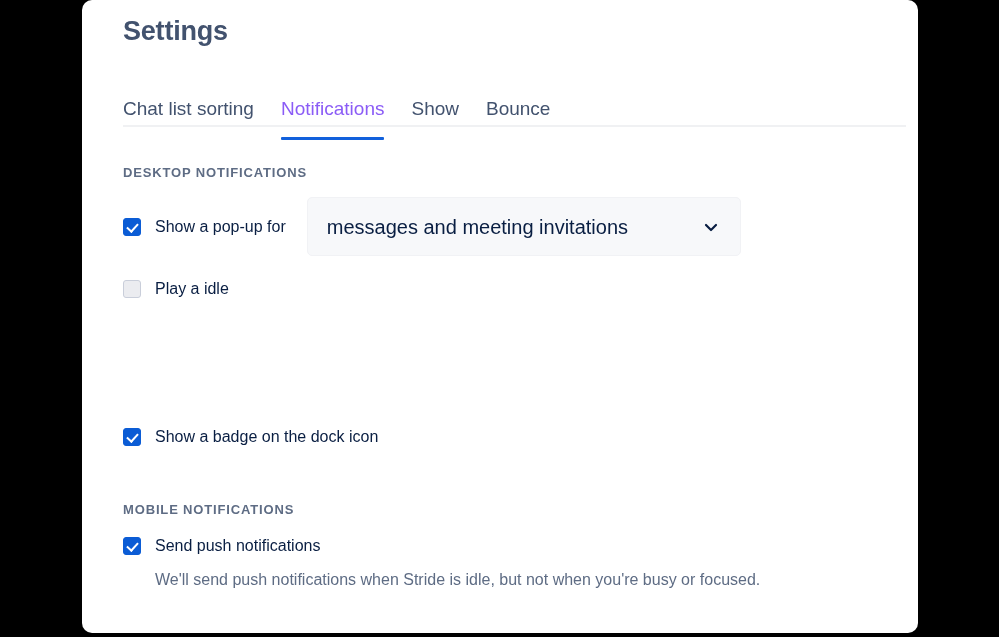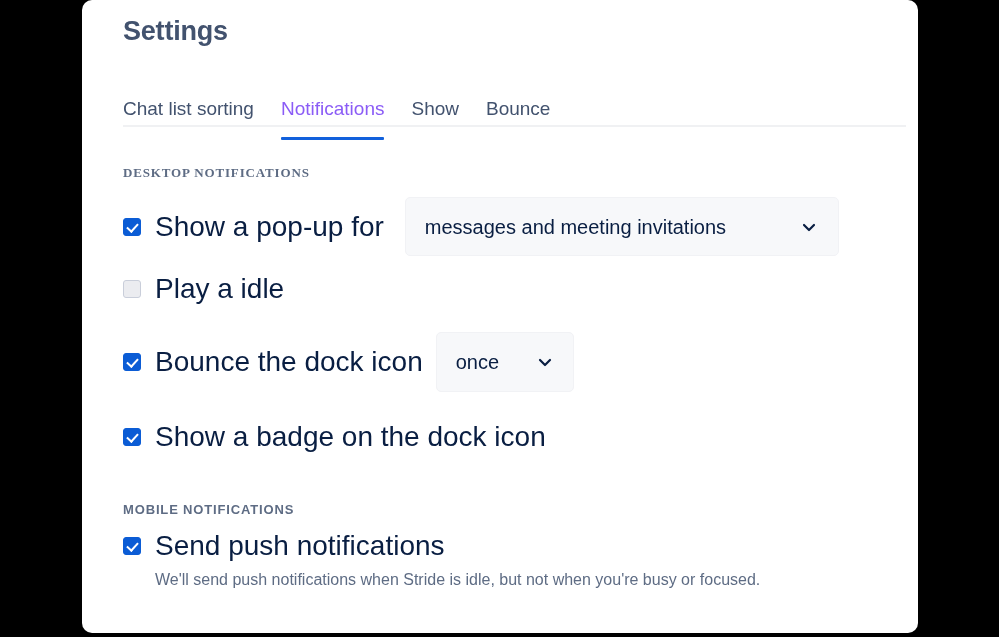--- a/index.html
+++ b/index.html
@@ -98,21 +98,20 @@
     font-weight: bold;
     letter-spacing: 0.85px;
     color: #5E6C84;
     text-transform: uppercase;
   }
 
   #section-desktop-header {
     position: absolute;
     left: 41px;
     top: 165px;
-    font-family: Liberation Serif, serif;
   }
 
   #section-mobile-header {
     position: absolute;
     left: 41px;
     top: 502px;
   }
 
   
   .option-row {
@@ -154,21 +153,21 @@
     border-width: 0 2.1px 2.1px 0;
     transform: rotate(42deg);
   }
 
   .checkbox.unchecked {
     background: #EBECF0;
     border: 1px solid #C9CEDA;
   }
 
   .option-label {
-    font-size: 28px;
+    font-size: 16px;
     color: #091E42;
     line-height: 28px;
     white-space: nowrap;
   }
 
   
   .select {
     background: #F7F8FA;
     border: 1px solid #F1F2F5;
     border-radius: 5px;
@@ -246,32 +245,20 @@
           </svg>
         </span>
       </div>
     </div>
 
     <div id="row-sound" class="option-row">
       <span class="checkbox unchecked"></span>
       <span class="option-label">Play a idle</span>
     </div>
 
-    <div id="row-bounce" class="option-row">
-      <span class="checkbox checked"></span>
-      <span class="option-label">Bounce the dock icon</span>
-      <div class="select" id="select-bounce-count">
-        <span class="select-value">once</span>
-        <span class="chevron">
-          <svg width="20" height="20" viewBox="0 0 20 20" fill="none" aria-hidden="true">
-            <path d="M5 8 L10 13 L15 8" stroke="#091E42" stroke-width="2.2" stroke-linecap="round" stroke-linejoin="round"></path>
-          </svg>
-        </span>
-      </div>
-    </div>
 
     <div id="row-badge" class="option-row">
       <span class="checkbox checked"></span>
       <span class="option-label">Show a badge on the dock icon</span>
     </div>
 
     <div id="section-mobile-header" class="section-header">MOBILE NOTIFICATIONS</div>
 
     <div id="row-push" class="option-row">
       <span class="checkbox checked"></span>

